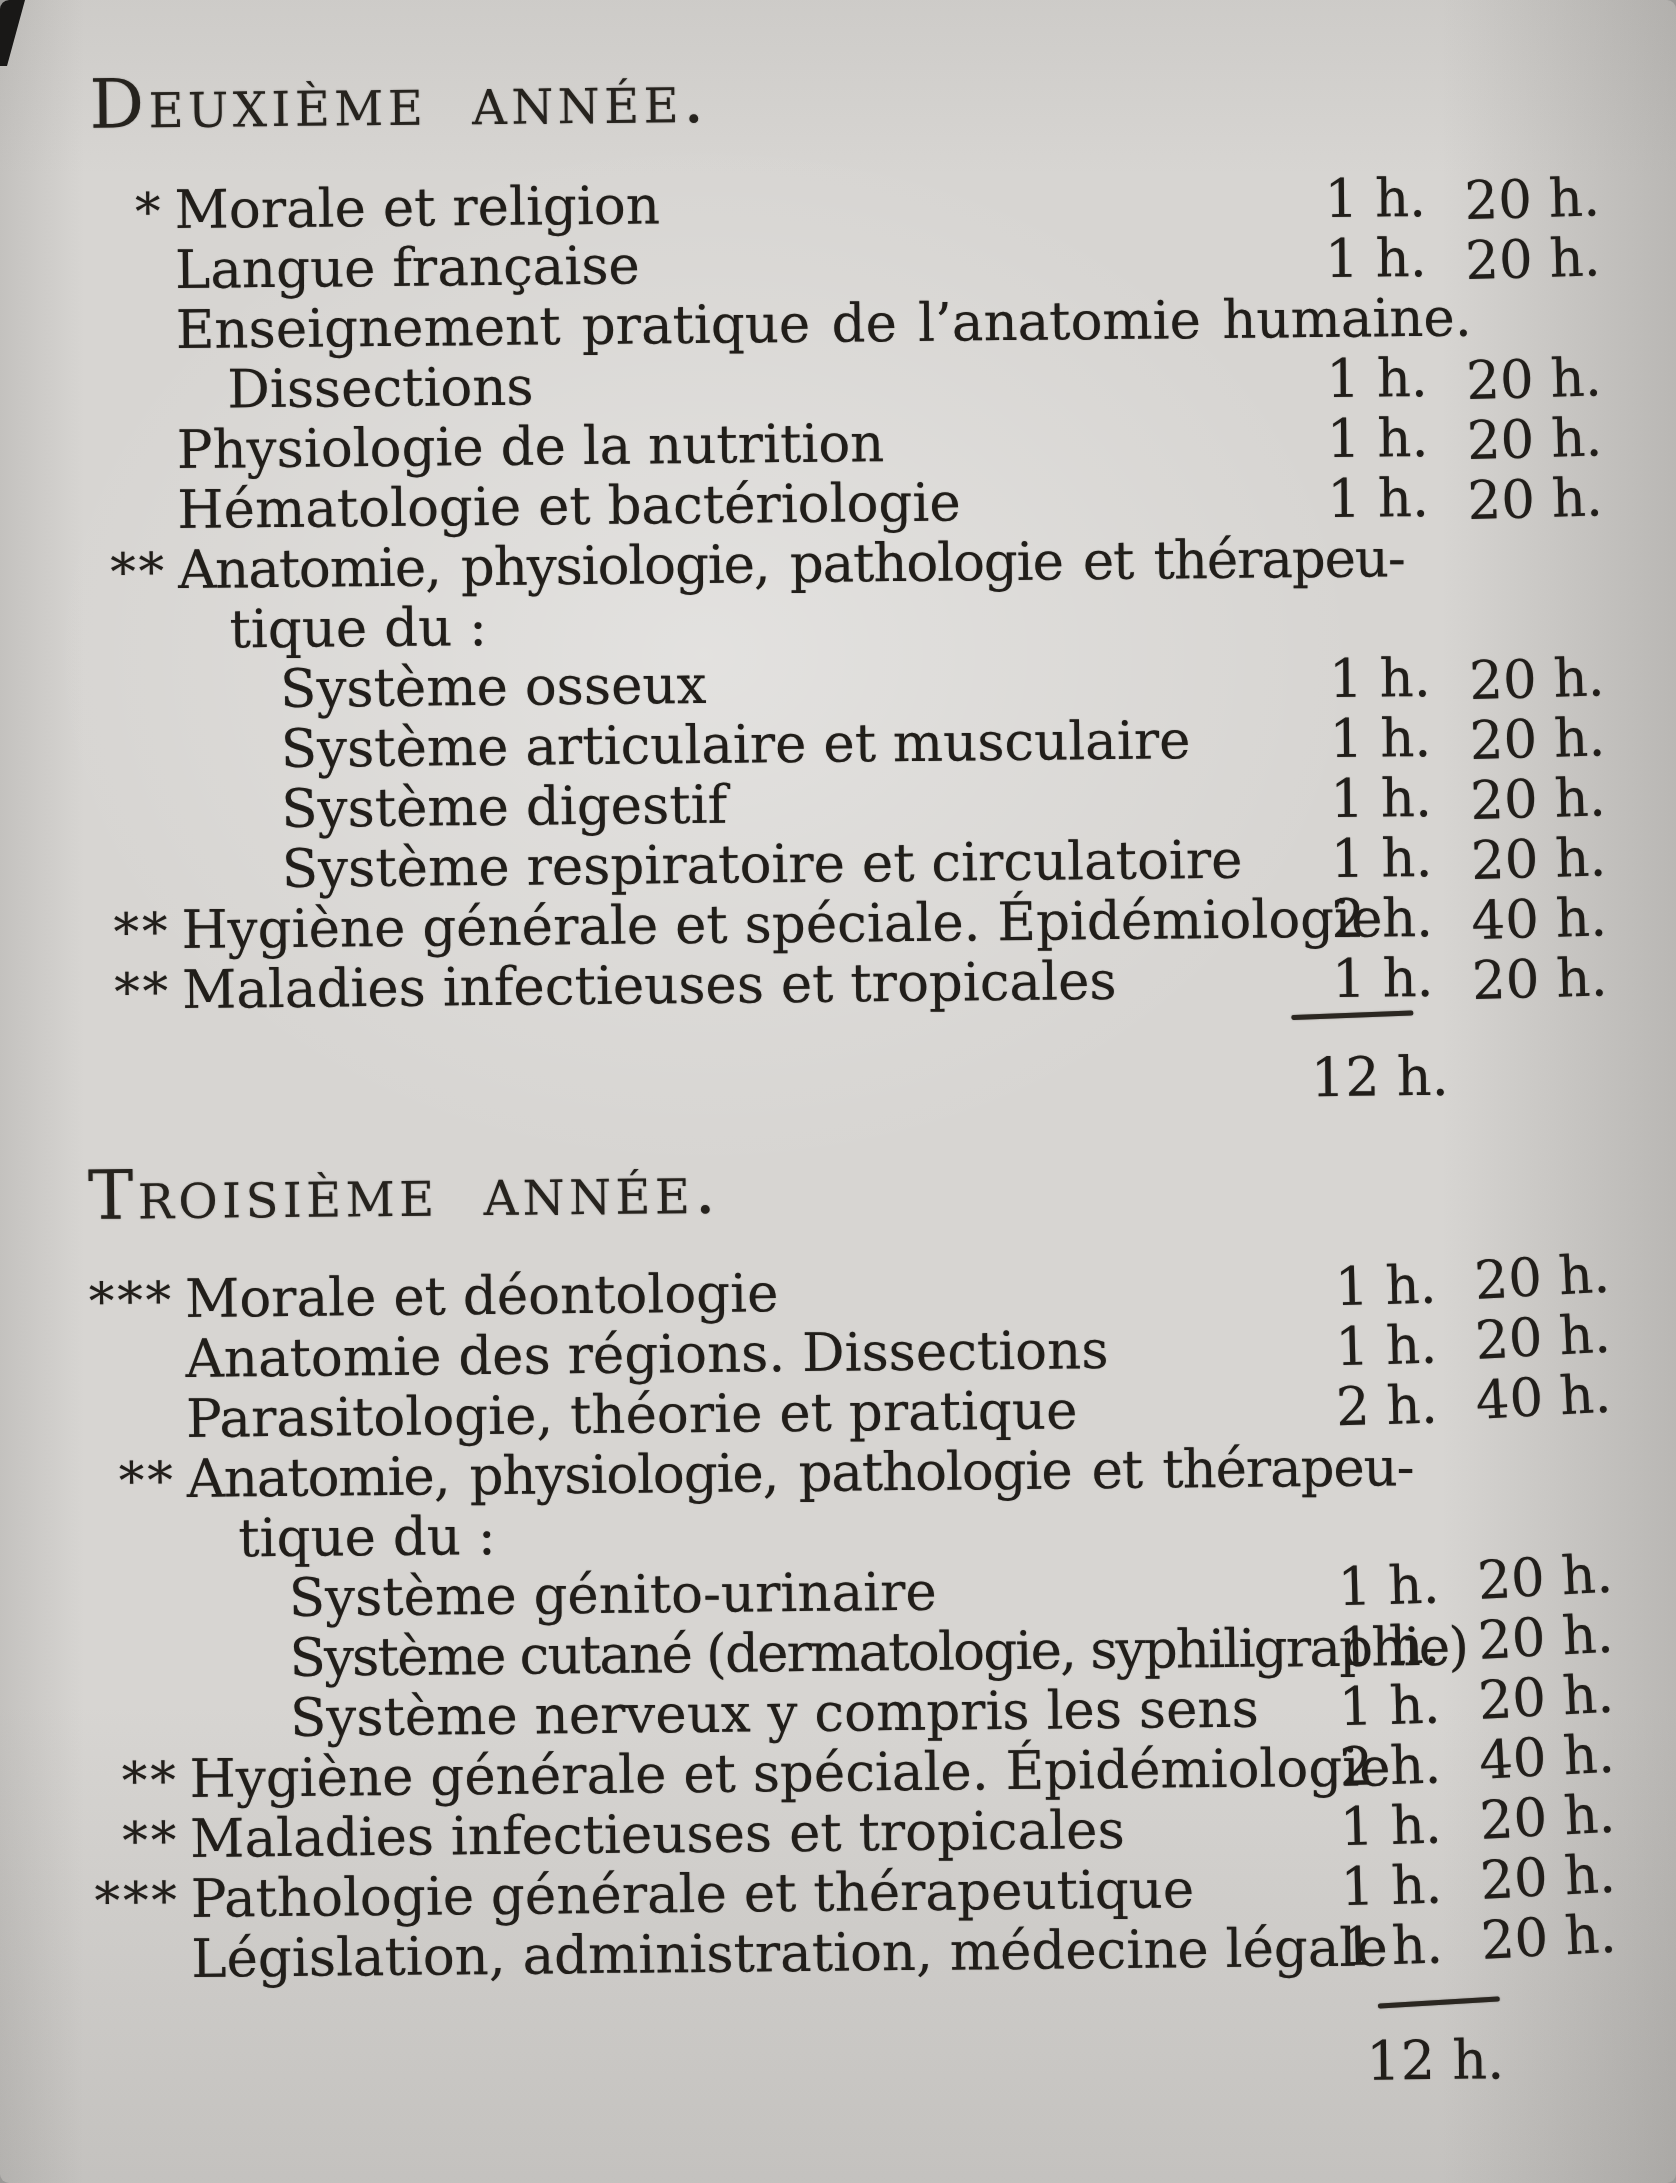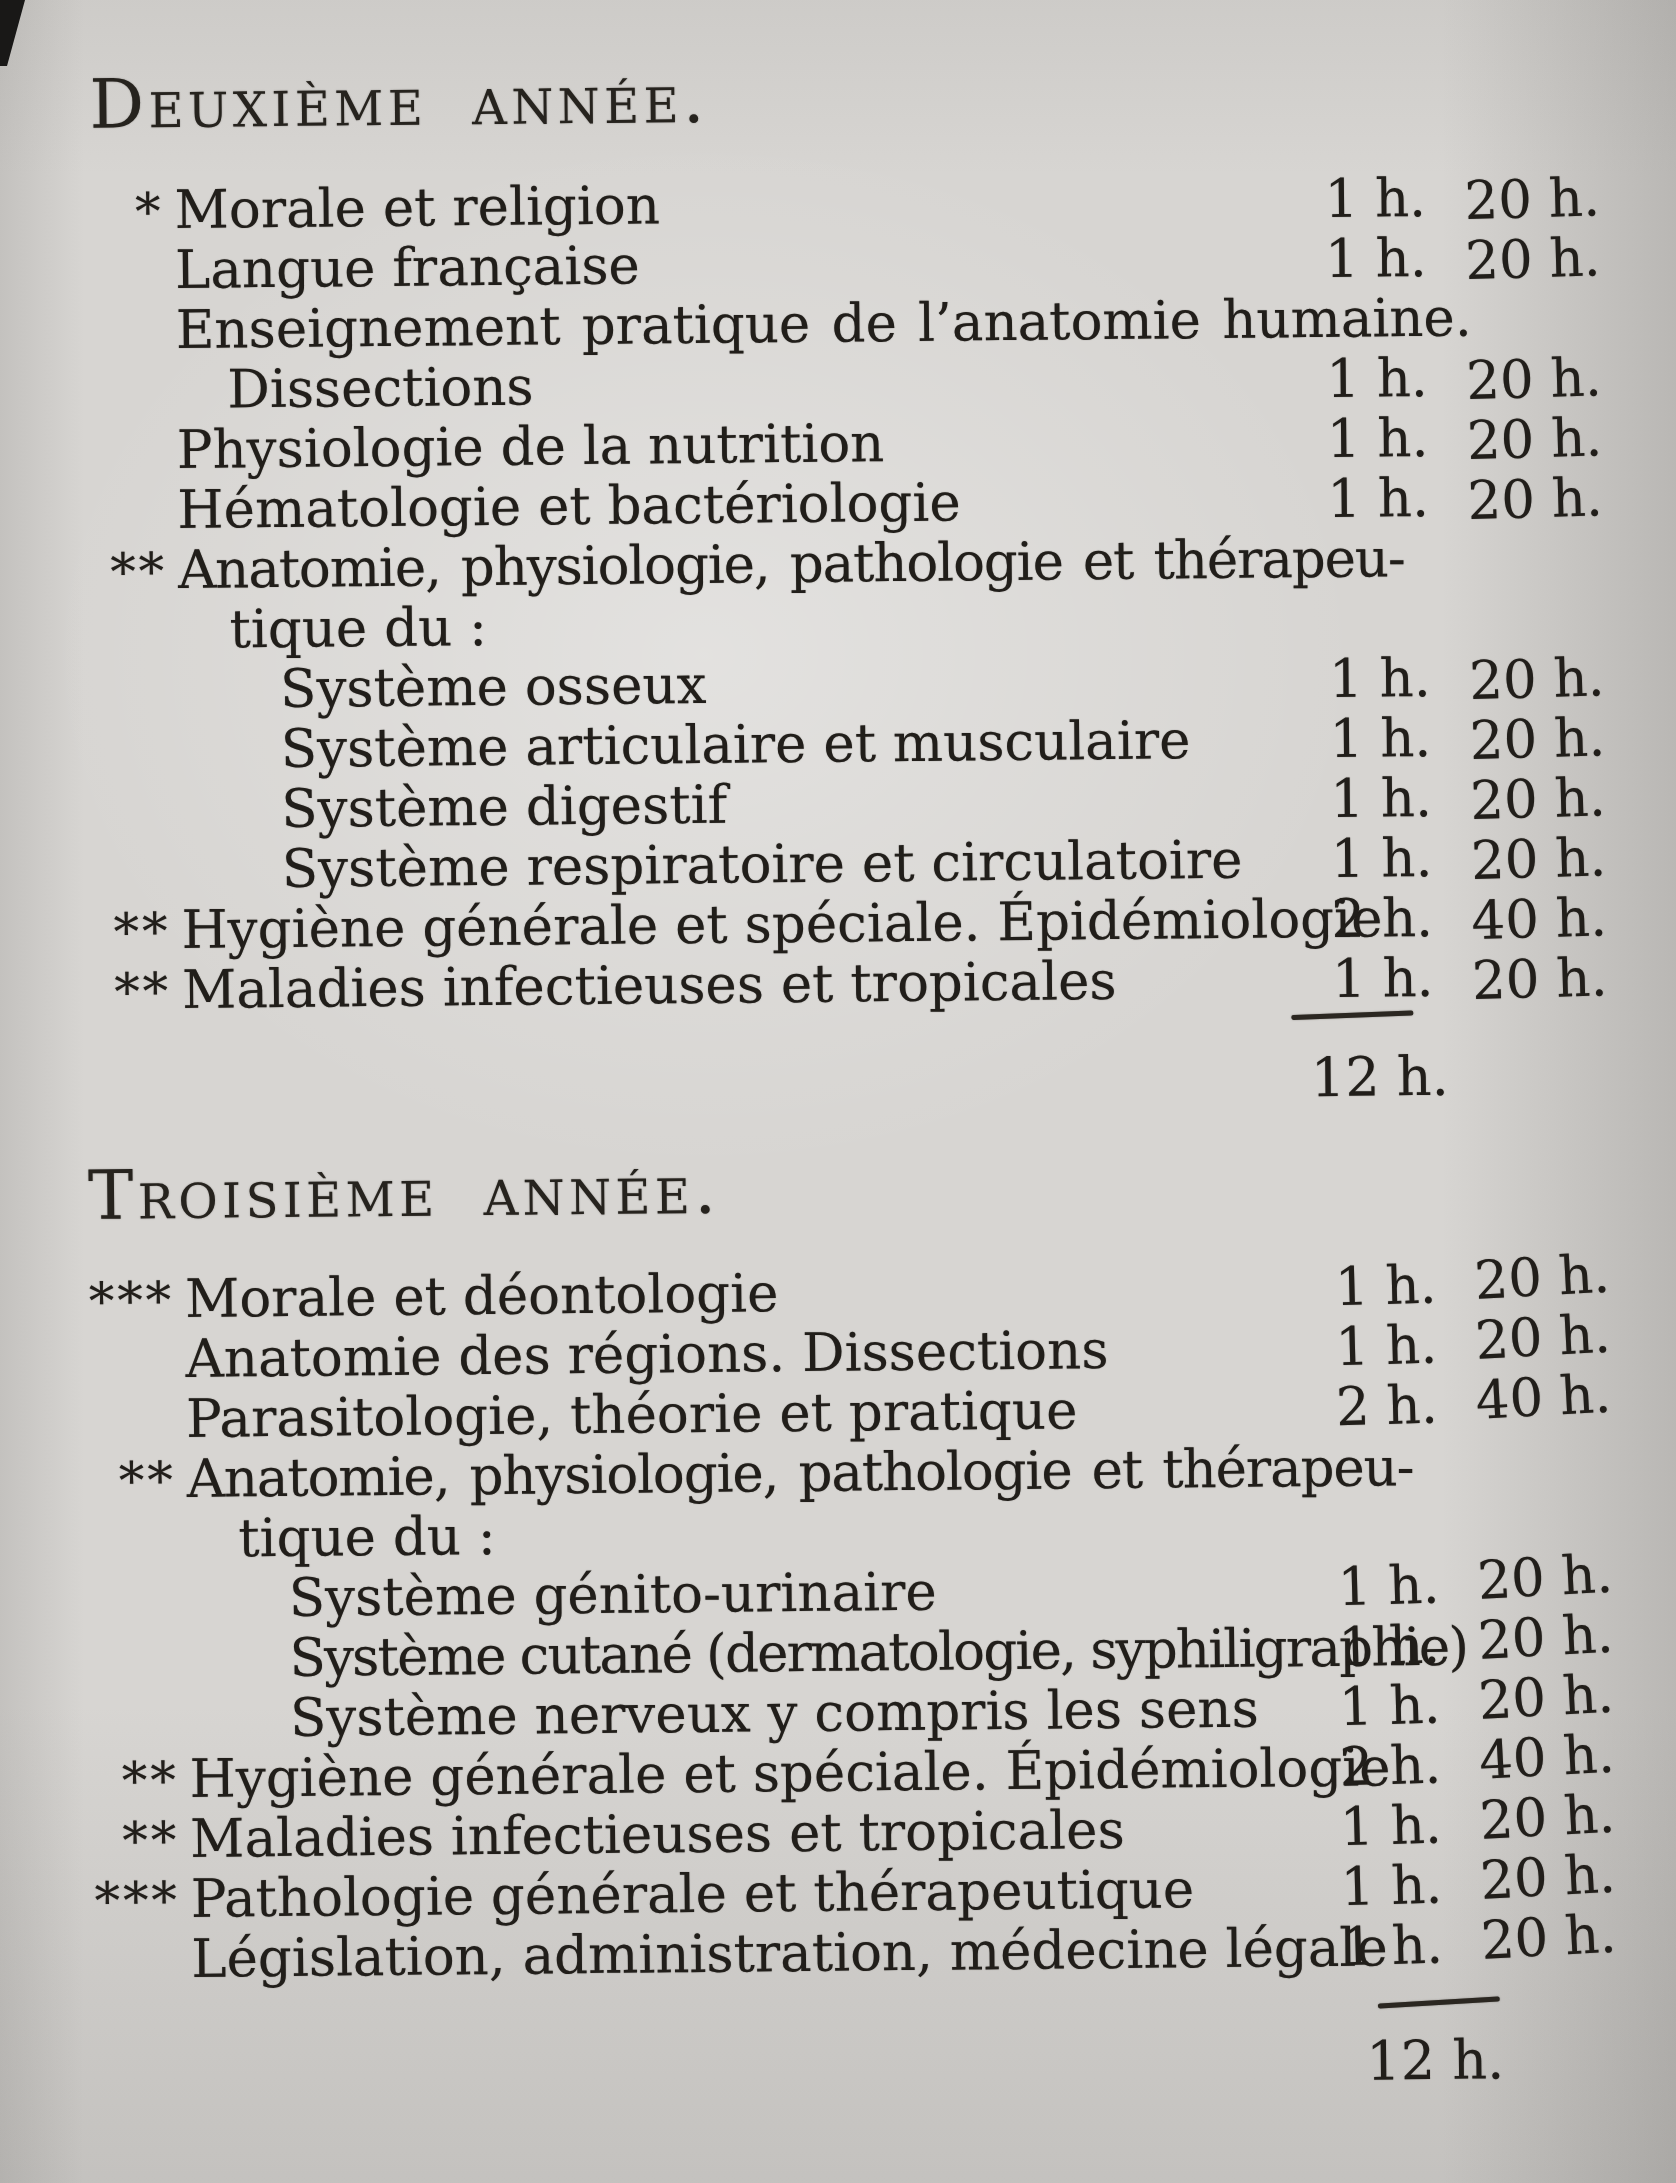--- a/index.html
+++ b/index.html
@@ -5,20 +5,21 @@
   html,body{margin:0;padding:0;background:#9a9997;}
   .page{
     position:relative;width:1676px;height:2183px;overflow:hidden;
     font-family:"DejaVu Serif", "Liberation Serif", serif;
     color:#211e1a;
     background:
       radial-gradient(ellipse 1020px 801px at 42% 30%, rgba(255,255,255,0.30), rgba(255,255,255,0) 65%),
       linear-gradient(90deg, rgba(95,93,90,0.16), rgba(0,0,0,0) 5%, rgba(0,0,0,0) 86%, rgba(80,78,75,0.22)),
       linear-gradient(180deg, rgba(120,118,114,0.10), rgba(0,0,0,0) 8%, rgba(0,0,0,0) 78%, rgba(95,93,90,0.16)),
       #d7d5d2;
+    border-radius: 9px;
   }
   .content{position:absolute;inset:0;transform:rotate(-0.55deg);transform-origin:48% 45%;}
   .heading{
     position:absolute;font-variant:small-caps;font-size:68px;line-height:1;
     letter-spacing:4.4px;word-spacing:19px;color:#26231e;
     text-shadow:0 0 1.5px rgba(35,31,26,0.45);white-space:nowrap;
   }
   .heading1{left:98px;top:64px}
   .heading2{left:86px;top:1155px}
   .rows{position:absolute;left:0;right:0}

